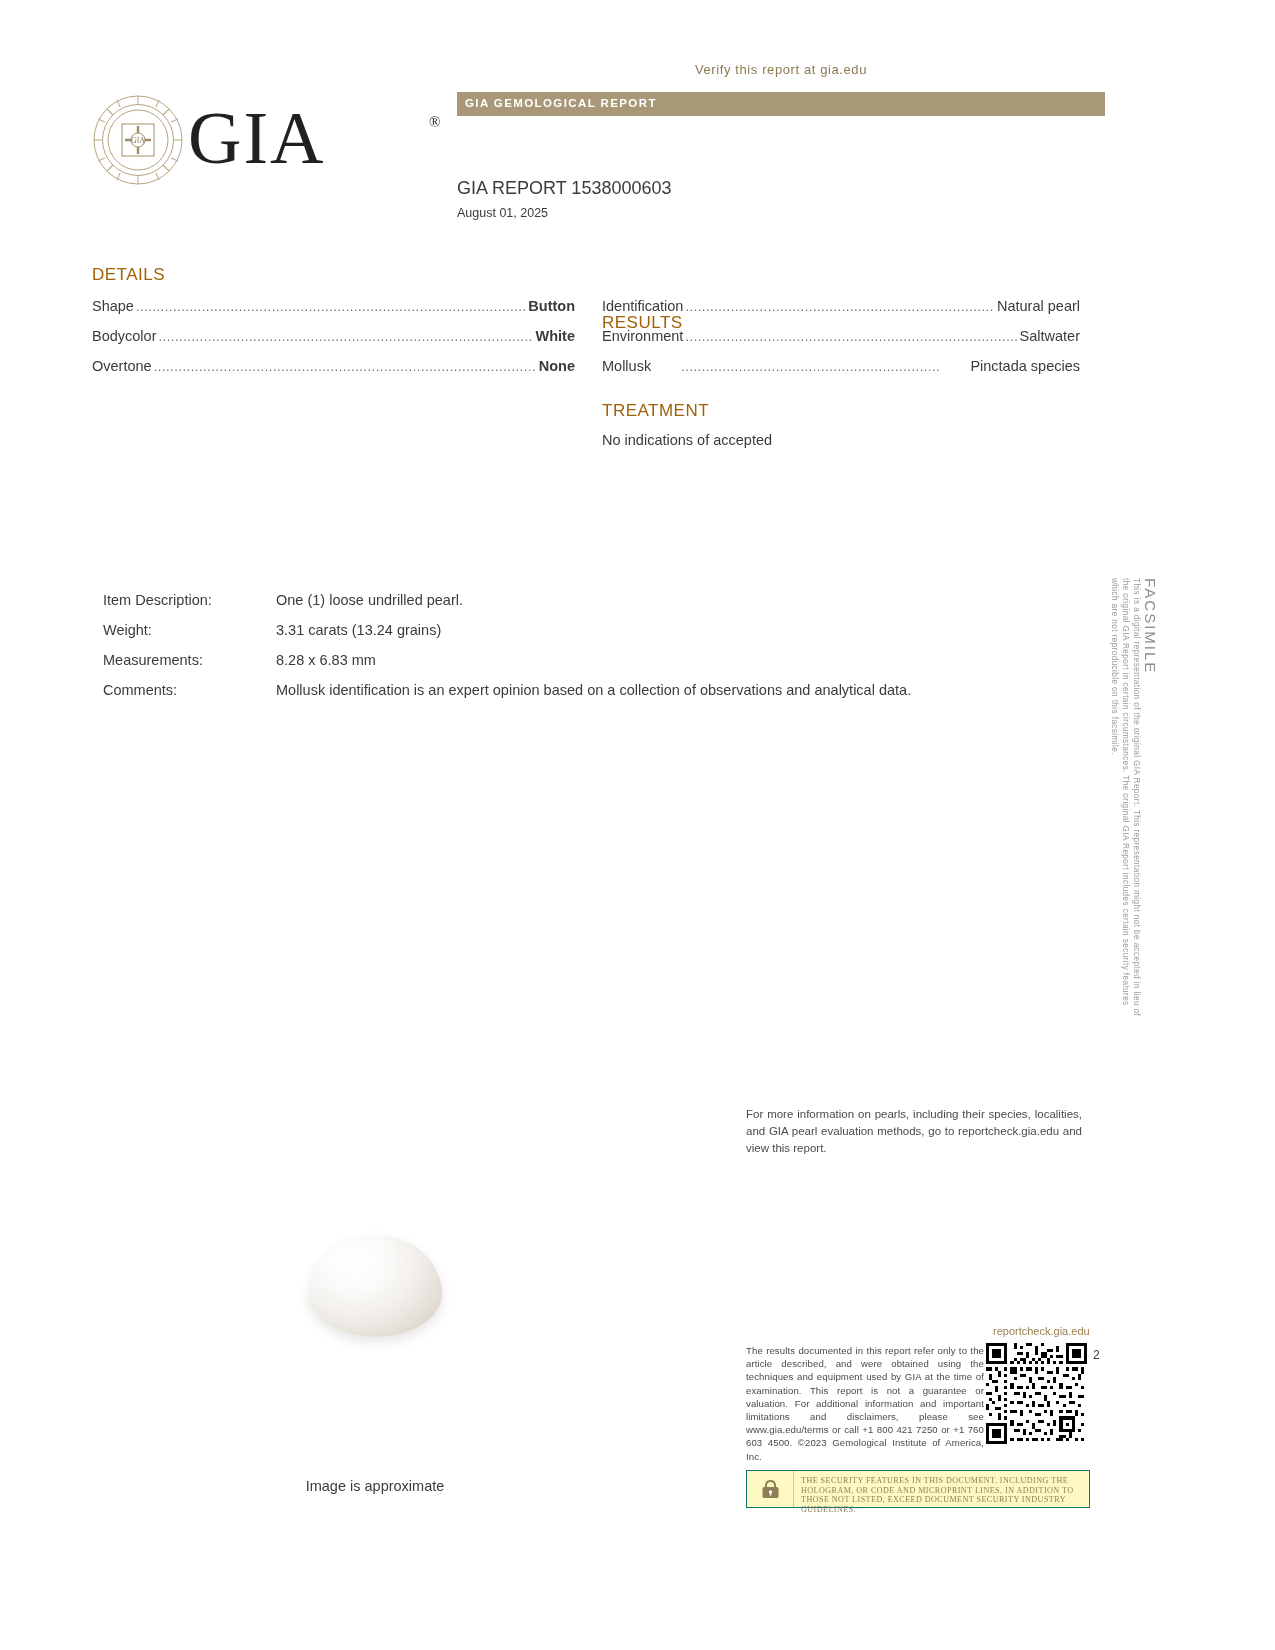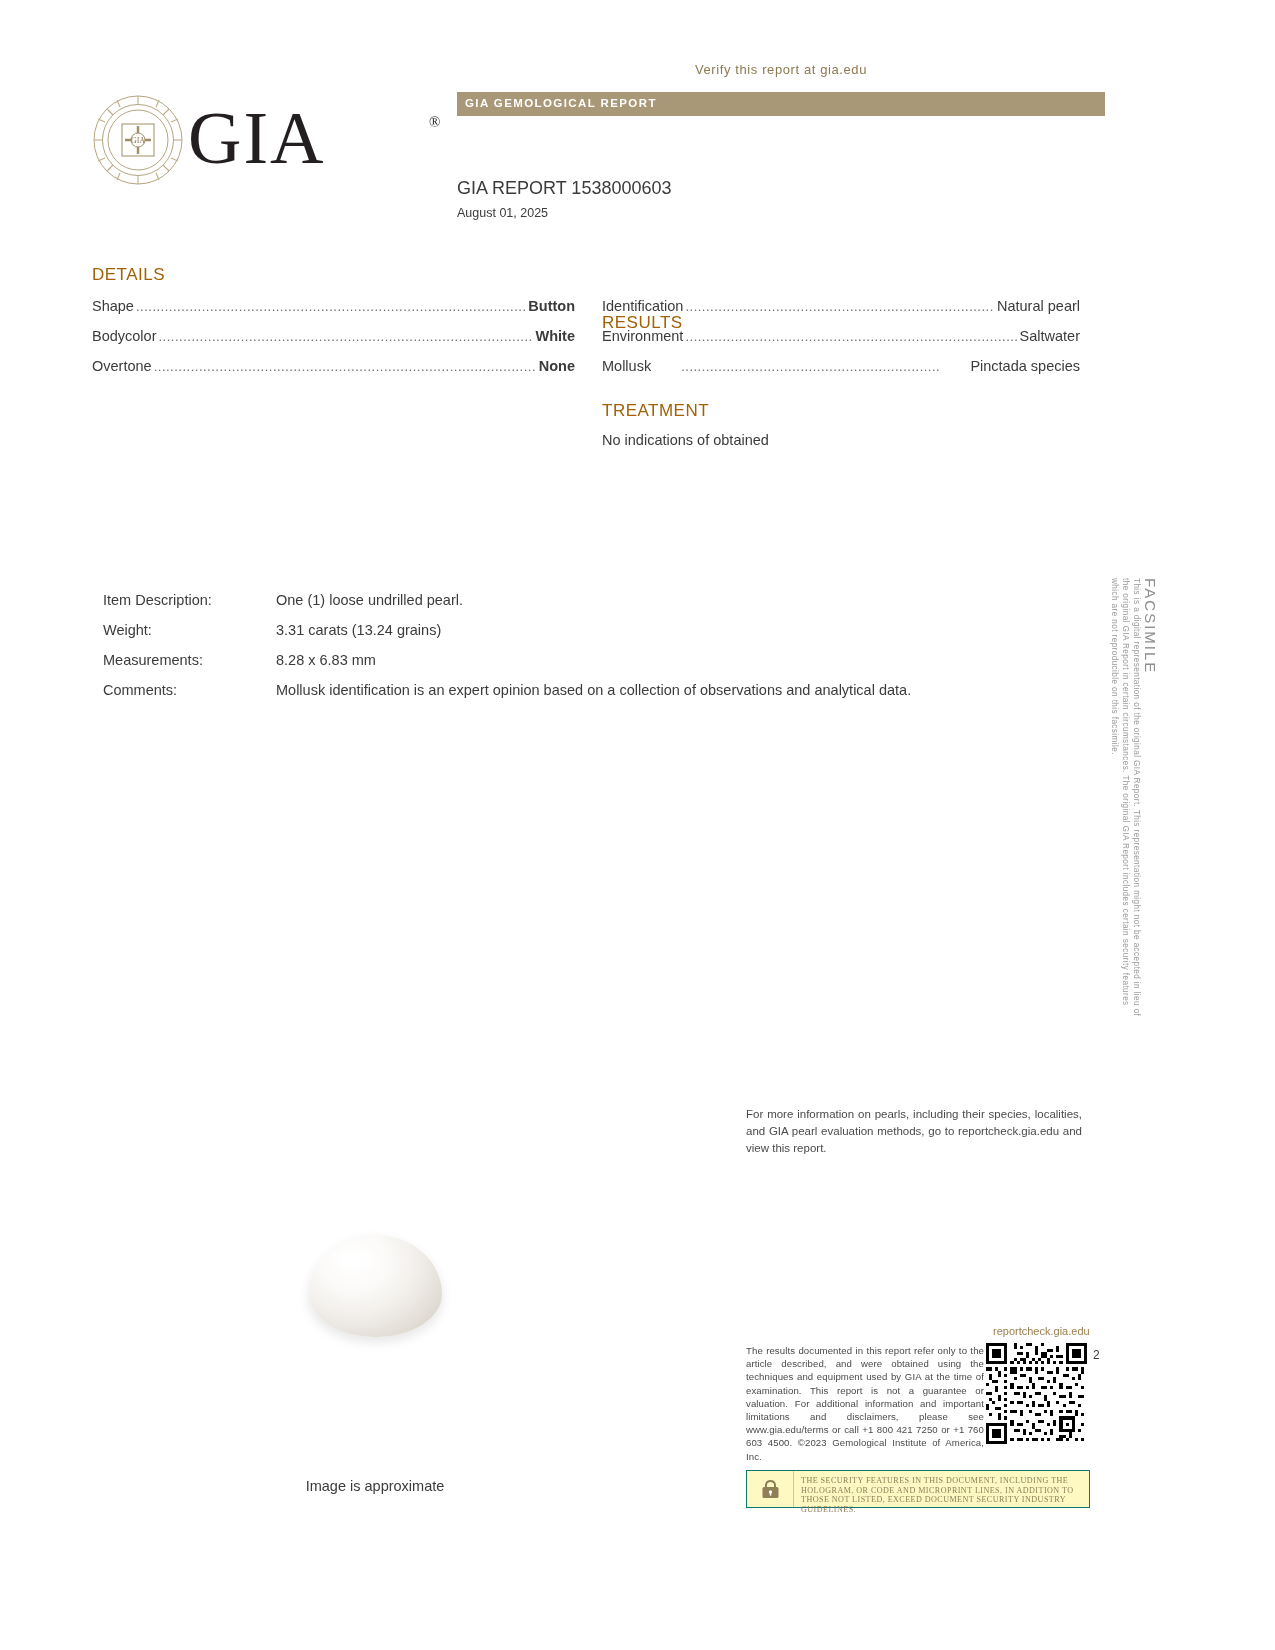--- a/index.html
+++ b/index.html
@@ -388,21 +388,21 @@
     <span class="dots">..................................................................................................</span>
     <span class="val">Saltwater</span>
   </div>
   <div class="dotrow col-right" id="r-moll">
     <span class="lbl">Mollusk</span>
     <span class="dots">..................................................................................................</span>
     <span class="val">Pinctada species</span>
   </div>
 
   <div class="sec-h" id="h-treatment">TREATMENT</div>
-  <div class="treat-text">No indications of obtained</div>
+  <div class="treat-text">No indications of accepted</div>
 
   <div class="item-block">
     <div class="item-row">
       <span class="k">Item Description:</span>
       <span class="v">One (1) loose undrilled pearl.</span>
     </div>
     <div class="item-row">
       <span class="k">Weight:</span>
       <span class="v">3.31 carats (13.24 grains)</span>
     </div>

